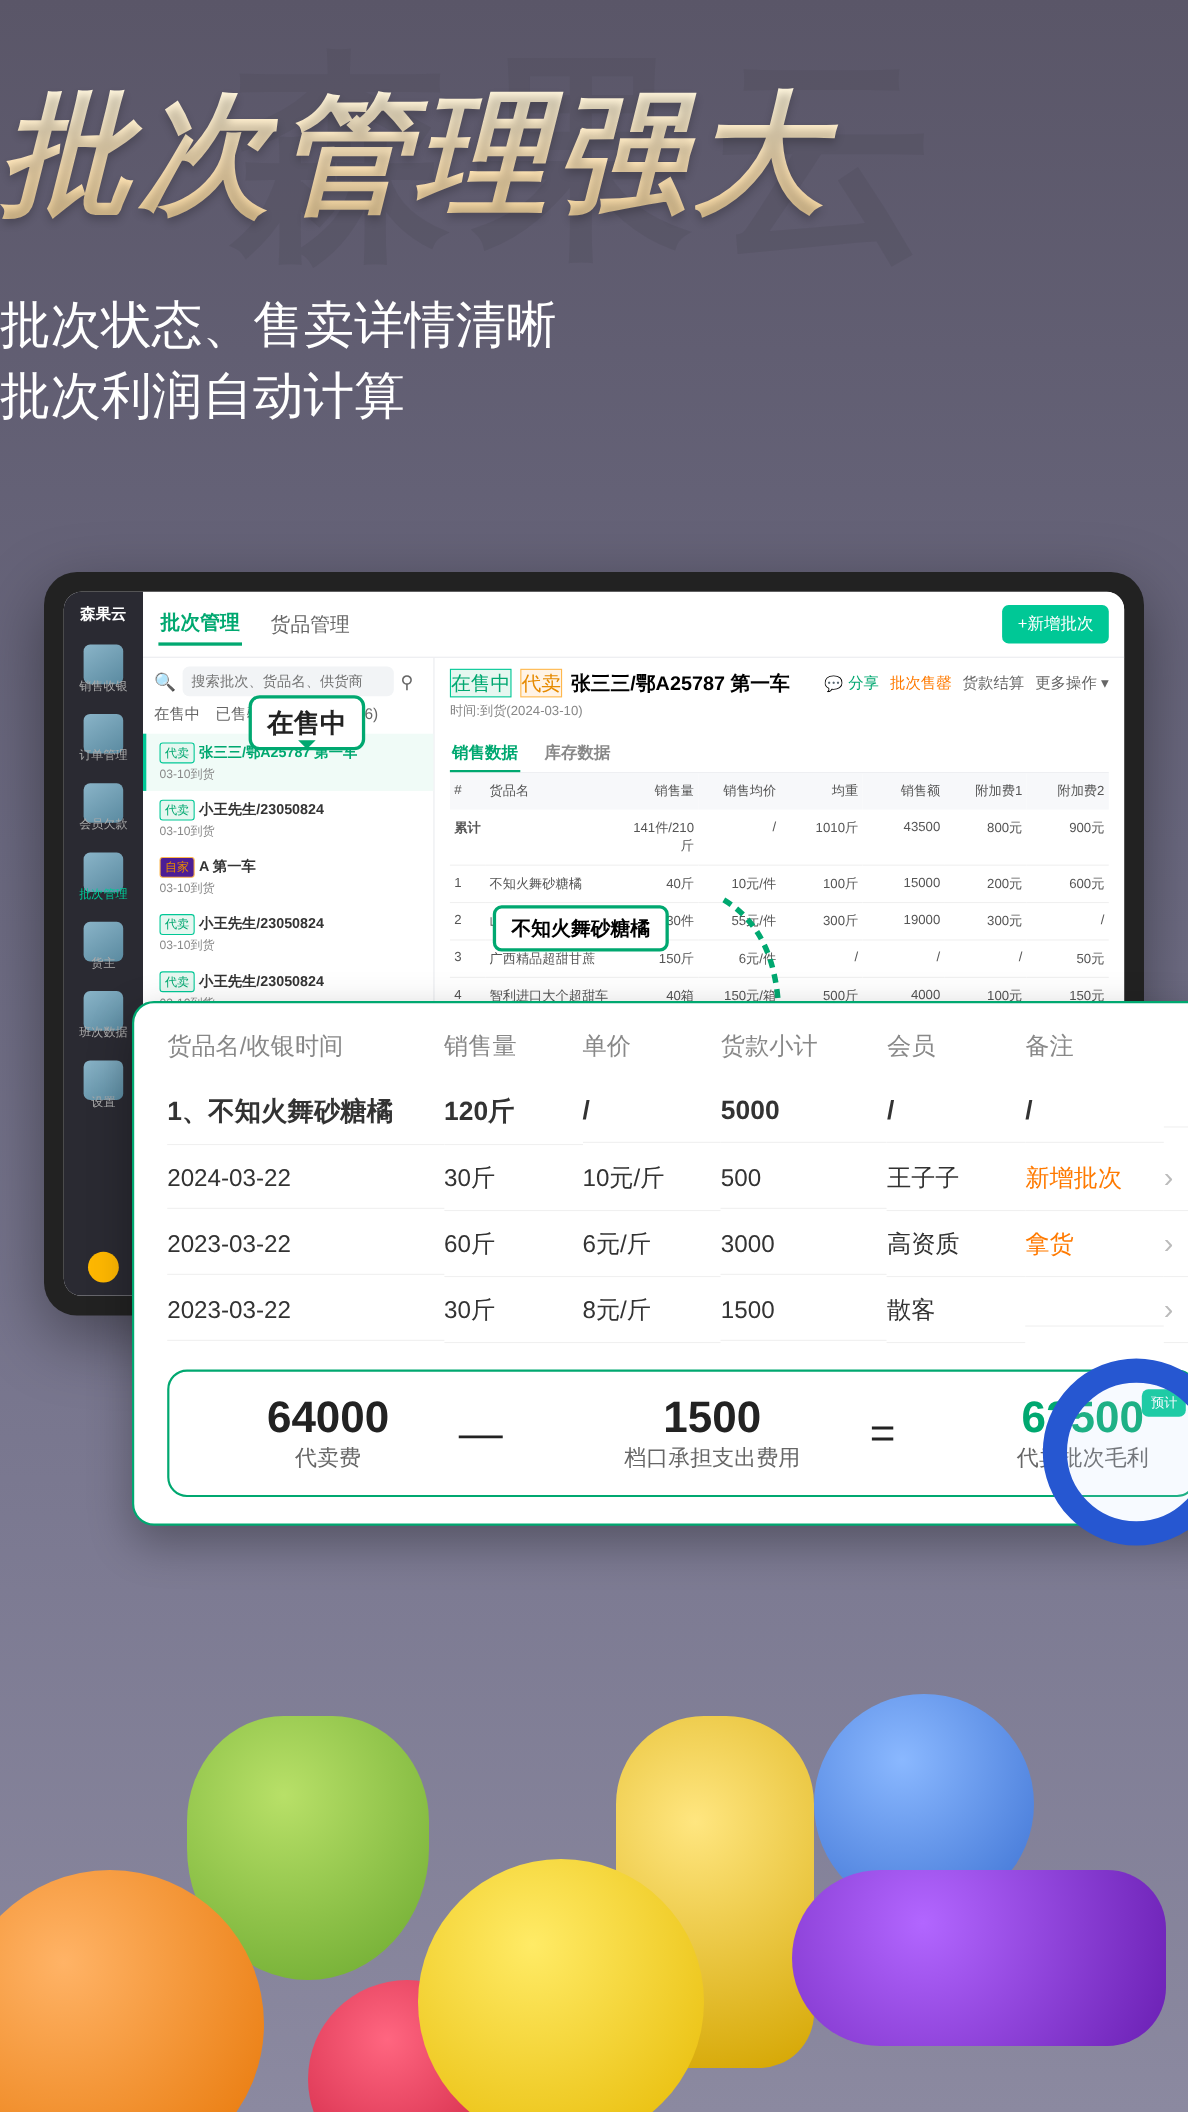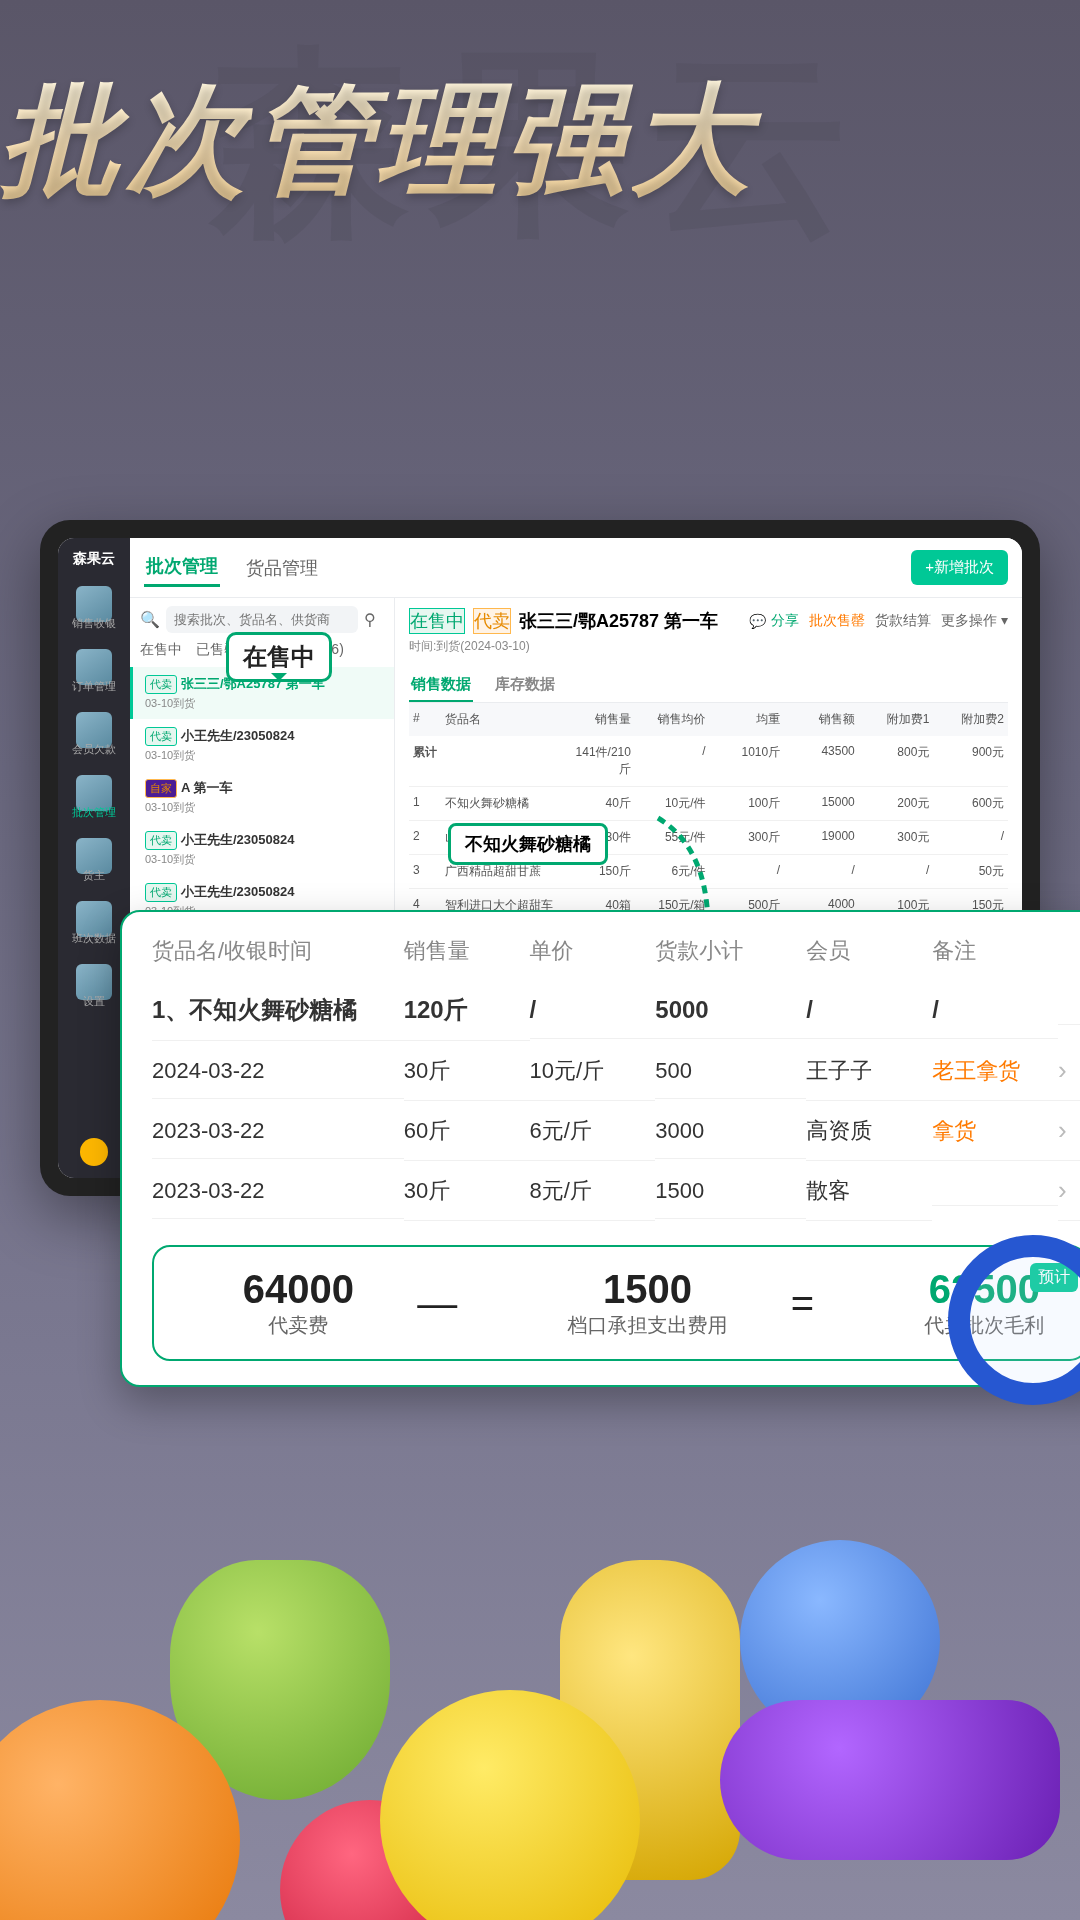--- a/index.html
+++ b/index.html
@@ -83,21 +83,21 @@
 .ov-grid .bold { font-weight: 700; font-size: 24px; }
 .ov-grid .orange { color: #ff7a00; }
 .ov-grid .chev { color: #bbb; font-size: 26px; }
 
 .summary-bar { display: flex; align-items: center; justify-content: space-around; margin-top: 24px; padding: 20px 10px; border: 2px solid #00a870; border-radius: 18px; background: #fff; }
 .sum-item { text-align: center; margin-left: 47px; }
 .sum-val { font-size: 40px; font-weight: 900; color: #222; }
 .sum-lbl { font-size: 20px; color: #666; }
 .sum-sep { font-size: 40px; color: #222; font-weight: 300; }
 .sum-predict { position: relative; }
-.sum-predict .badge { position: absolute; right: -34px; top: -4px; background: #00c896; color: #fff; font-size: 16px; padding: 4px 8px; border-radius: 6px; text-align: right; }
+.sum-predict .badge { position: absolute; right: -34px; top: -4px; background: #00c896; color: #fff; font-size: 12px; padding: 4px 8px; border-radius: 6px; text-align: right; }
 
 .magnifier { position: absolute; right: -30px; bottom: -50px; width: 200px; height: 200px; z-index: 25; }
 .mag-ring { width: 170px; height: 170px; border: 22px solid #2657d1; border-radius: 50%; position: absolute; top: 0; left: 0; background: rgba(200,220,255,0.15); }
 
 
 .veggies { position: absolute; left: 0; right: 0; bottom: 0; height: 520px; overflow: hidden; }
 .veg { position: absolute; border-radius: 50%; }
 .v1 { width: 280px; height: 280px; background: radial-gradient(circle at 35% 30%, #ffb366, #e67300); left: -40px; bottom: -60px; }
 .v2 { width: 220px; height: 240px; background: radial-gradient(circle at 40% 30%, #b8e068, #6aa82e); left: 170px; bottom: 120px; border-radius: 40% 40% 50% 50%; }
 .v3 { width: 260px; height: 260px; background: radial-gradient(circle at 40% 30%, #ffeb66, #e6b800); left: 380px; bottom: -30px; }
@@ -105,20 +105,24 @@
 .v5 { width: 340px; height: 160px; background: radial-gradient(circle at 35% 30%, #b266ff, #6a1fb3); right: 20px; bottom: 60px; border-radius: 120px 80px 80px 120px; }
 .v6 { width: 200px; height: 200px; background: radial-gradient(circle at 40% 30%, #8ab8ff, #3a6fd1); right: 140px; bottom: 180px; }
 .v7 { width: 180px; height: 180px; background: radial-gradient(circle at 40% 30%, #ff6680, #c71a3a); left: 280px; bottom: -60px; }
 </style>
 </head>
 <body>
 
 <div class="hero">
   <div class="hero-ghost">森果云</div>
   <div class="hero-title">批次管理强大</div>
+  <div class="hero-sub">
+    <div>批次状态、售卖详情清晰</div>
+    <div>批次利润自动计算</div>
+  </div>
 </div>
 
 <div class="device">
   <div class="screen">
 
     <div class="sidebar">
       <div class="logo">森果云</div>
       <div class="side-item">
           <div class="side-icon"></div>
           <div class="side-label">销售收银</div>
@@ -302,21 +306,21 @@
       <div class="r bold">5000</div>
       <div class="r bold">/</div>
       <div class="r bold">/</div>
       <div class="r"></div>
 
     <div class="r">2024-03-22</div>
       <div class="r">30斤</div>
       <div class="r">10元/斤</div>
       <div class="r">500</div>
       <div class="r">王子子</div>
-      <div class="r orange">老王拿货</div>
+      <div class="r orange">新增批次</div>
       <div class="r chev">›</div>
 
     <div class="r">2023-03-22</div>
       <div class="r">60斤</div>
       <div class="r">6元/斤</div>
       <div class="r">3000</div>
       <div class="r">高资质</div>
       <div class="r orange">拿货</div>
       <div class="r chev">›</div>
 

